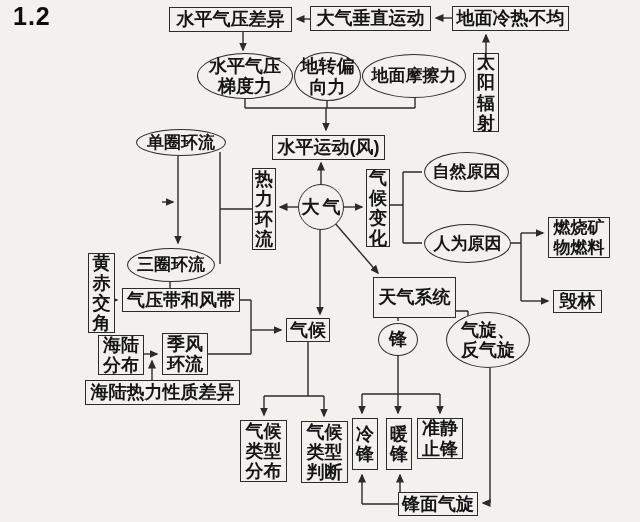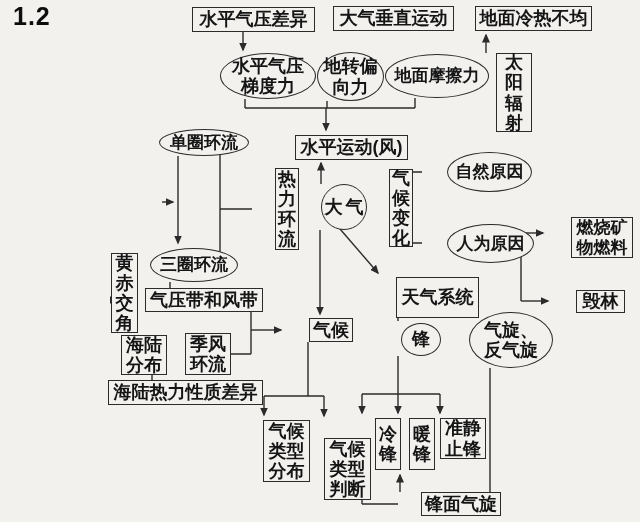--- a/index.html
+++ b/index.html
@@ -21,21 +21,20 @@
     box-sizing:border-box;
     display:flex;
     align-items:center;
     justify-content:center;
     text-align:center;
     font-weight:bold;
     font-size:18px;
     line-height:1.12;
     z-index:1;
     white-space:nowrap;
-    margin-left:23px;
   }
   .rect{border:1.5px solid #2b2b2b;background:#f2f1ee;}
   .ellipse{border:1.5px solid #2b2b2b;border-radius:50%;background:#f2f1ee;}
   .circle{border:1.5px solid #2b2b2b;border-radius:50%;background:#f2f1ee;letter-spacing:.18em;text-indent:.18em;}
   .wrap span{display:block;word-break:break-all;white-space:normal;}
   .w1 span{width:1.1em;}
   .w2 span{width:2.15em;}
   .w3 span{width:3.2em;}
   .w4 span{width:4.25em;}
   .fs17{font-size:17px;}
@@ -99,21 +98,21 @@
       <path d="M362,504 L362,475"></path>
       <path d="M400,492 L400,475"></path>
     </g>
   </svg>
 
   <div id="page-label">1.2</div>
 
   <div class="node rect" style="left:169px;top:7px;width:123px;height:25px">水平气压差异</div>
   <div class="node rect" style="left:310px;top:6px;width:121px;height:25px">大气垂直运动</div>
   <div class="node rect" style="left:452px;top:6px;width:117px;height:25px">地面冷热不均</div>
-  <div class="node rect wrap w1" style="left:473px;top:53px;width:36px;height:79px">
+  <div class="node rect wrap w1" style="left:473px;top:53px;width:26px;height:79px">
     <span>太阳辐射</span>
   </div>
 
   <div class="node ellipse wrap w4" style="left:197px;top:53px;width:96px;height:46px">
     <span>水平气压梯度力</span>
   </div>
   <div class="node ellipse wrap w3" style="left:294px;top:52px;width:67px;height:49px">
     <span>地转偏向力</span>
   </div>
   <div class="node ellipse fs17" style="left:362px;top:54px;width:104px;height:44px">地面摩擦力</div>
@@ -147,21 +146,21 @@
   </div>
   <div class="node rect wrap w2" style="left:162px;top:333px;width:46px;height:42px">
     <span>季风环流</span>
   </div>
   <div class="node rect" style="left:85px;top:380px;width:155px;height:25px">海陆热力性质差异</div>
 
   <div class="node rect" style="left:286px;top:318px;width:44px;height:24px">气候</div>
   <div class="node rect wrap w2" style="left:240px;top:420px;width:47px;height:62px">
     <span>气候类型分布</span>
   </div>
-  <div class="node rect wrap w2" style="left:301px;top:438px;width:47px;height:62px">
+  <div class="node rect wrap w2" style="left:301px;top:421px;width:47px;height:62px">
     <span>气候类型判断</span>
   </div>
 
   <div class="node rect" style="left:373px;top:277px;width:83px;height:41px">天气系统</div>
   <div class="node ellipse" style="left:378px;top:323px;width:40px;height:33px">锋</div>
   <div class="node rect wrap w1" style="left:352px;top:418px;width:26px;height:52px">
     <span>冷锋</span>
   </div>
   <div class="node ellipse wrap w3" style="left:446px;top:312px;width:84px;height:56px">
     <span>气旋、反气旋</span>

